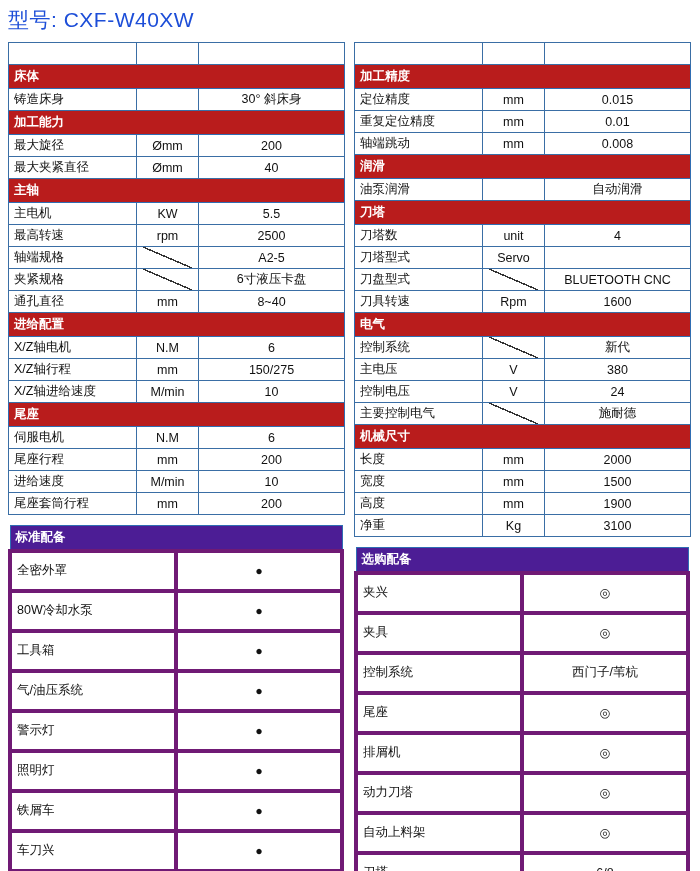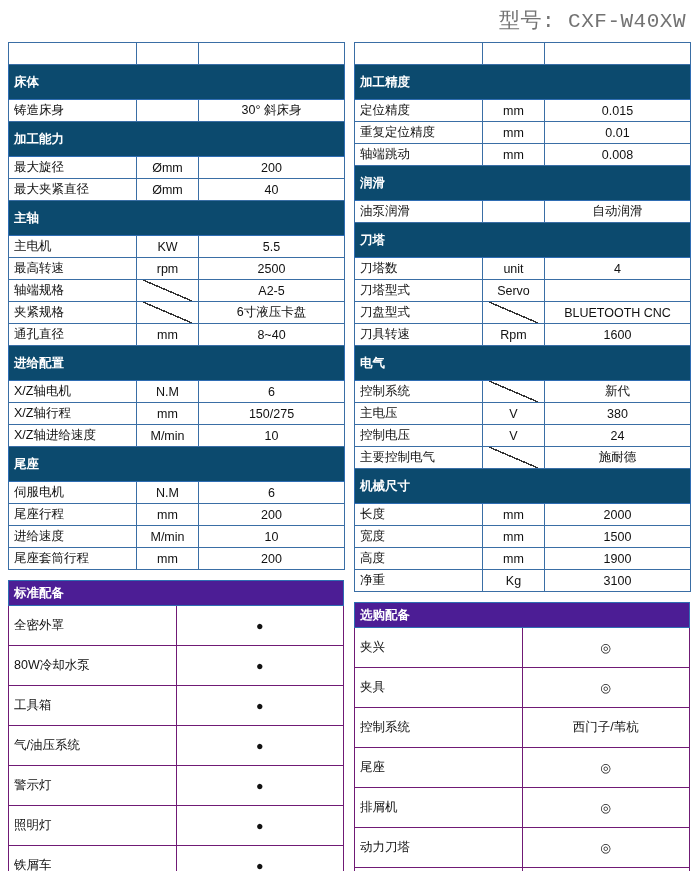--- a/index.html
+++ b/index.html
@@ -16,26 +16,25 @@
     overflow: hidden;
   }
   .page {
     width: 700px;
     height: 871px;
     position: relative;
     box-sizing: border-box;
     padding: 0 8px;
   }
   .model-title {
-    text-align: right;
     font-size: 21px;
     letter-spacing: 0.5px;
-    color: #737373;
+    color: #1d4ed8;
     padding: 6px 6px 8px 0;
-    font-family: Liberation Mono, monospace;
+    font-family: Liberation Sans, sans-serif;
   }
   .columns {
     display: flex;
     gap: 10px;
     align-items: flex-start;
   }
   .col {
     width: 336px;
     display: flex;
     flex-direction: column;
@@ -63,25 +62,25 @@
     text-align: center;
     font-size: 13px;
     height: 26px;
     border: 1px solid #1f5fa8;
   }
   .c-name { width: 128px; text-align: left; }
   .c-unit { width: 62px; text-align: center; }
   .c-val  { width: 146px; text-align: center; }
 
   tr.section td {
-    background: #0c4a6e;
+    background: #b91c1c;
     color: #ffffff;
     font-weight: bold;
     text-align: left;
-    height: 35px;
+    height: 24px;
     font-size: 12.5px;
     border: 1px solid #2f6db3;
   }
   td.name { text-align: left; }
   td.unit { text-align: center; }
   td.val  { text-align: center; }
 
   
   td.slash {
     position: relative;
@@ -103,21 +102,21 @@
   }
 
   
   table.config {
     border-collapse: collapse;
     width: 336px;
     table-layout: fixed;
     border: 1px solid #1b4f8a;
   }
   table.config td {
-    border: 1px solid #701a75;
+    border: 4px solid #701a75;
     height: 40px;
     font-size: 12.5px;
     padding: 0 5px;
     box-sizing: border-box;
     background: #ffffff;
   }
   table.config thead td {
     background: #4c1d95;
     color: #fff;
     font-weight: bold;

